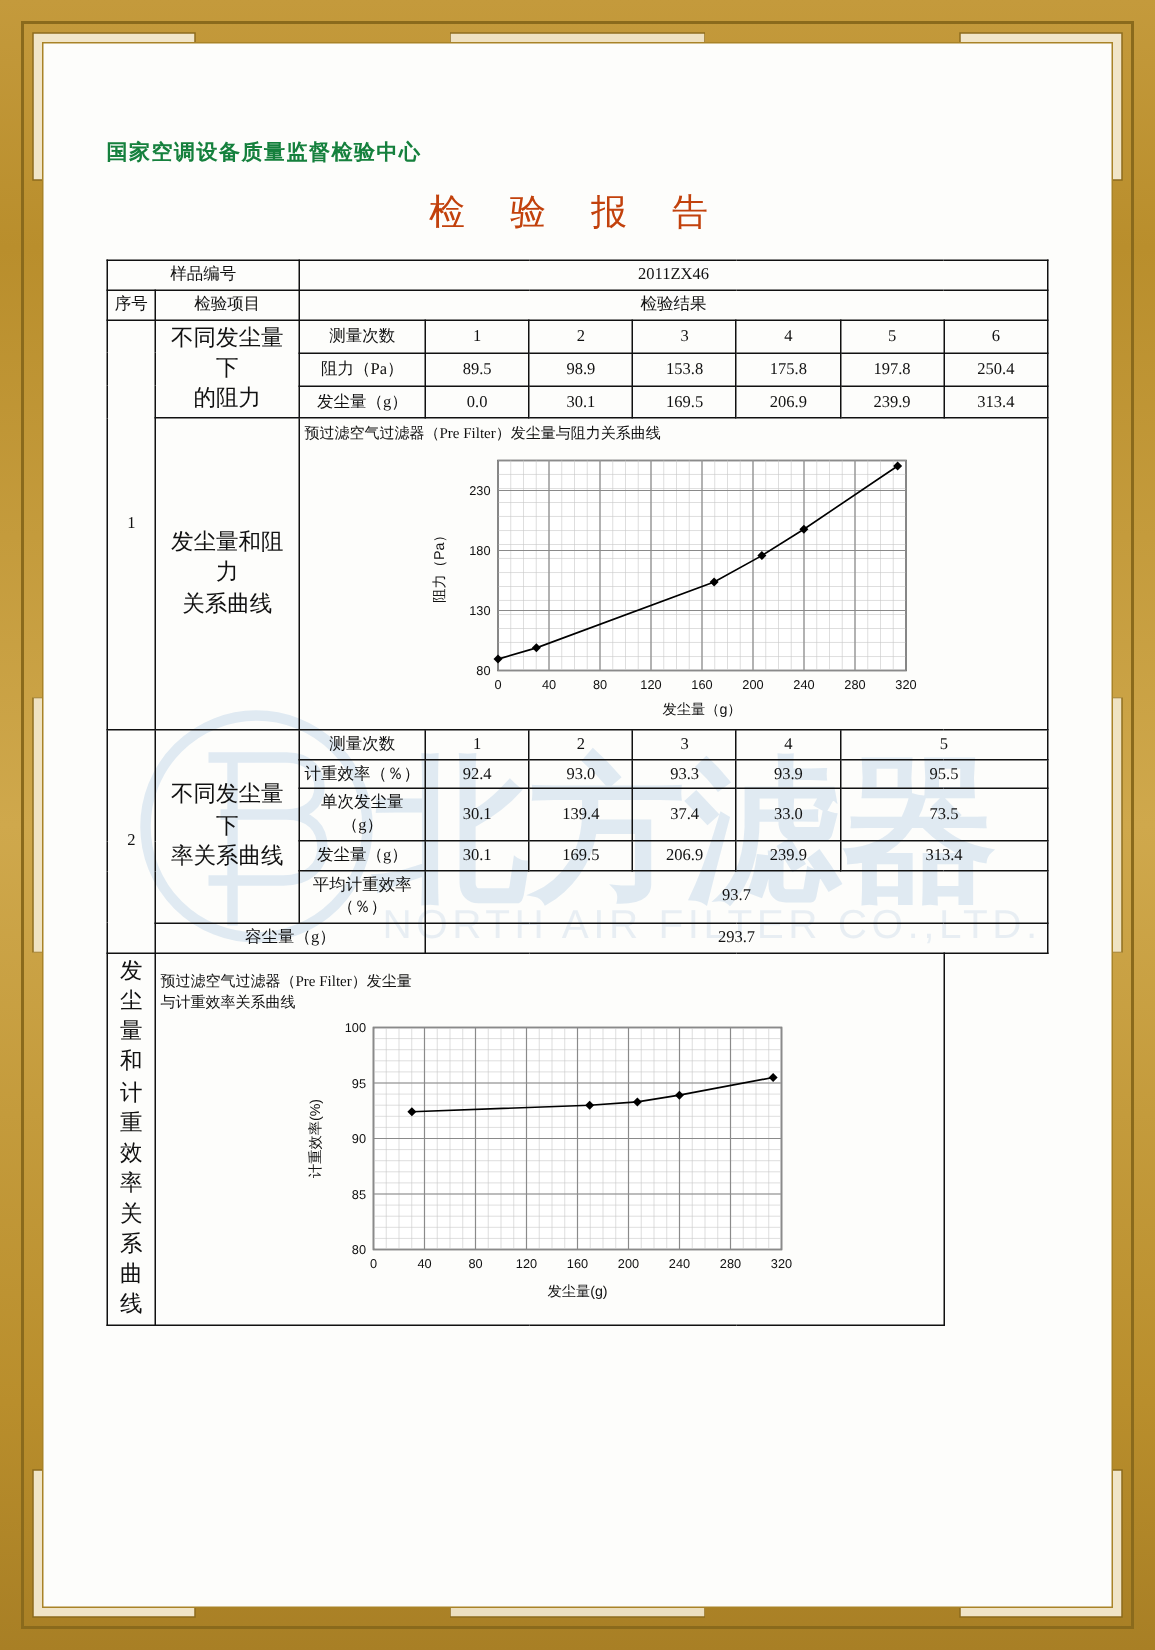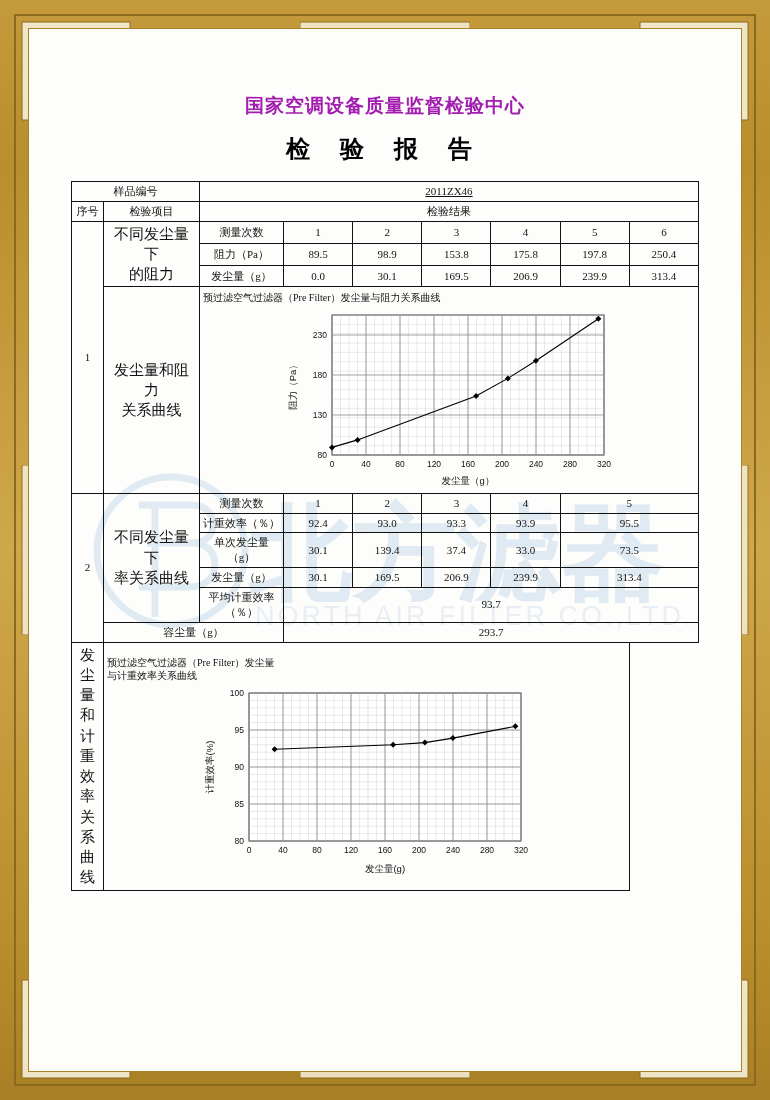--- a/index.html
+++ b/index.html
@@ -43,40 +43,40 @@
   #page{
     position:absolute;left:0;top:0;right:0;bottom:0;
     padding:0;
   }
   #watermark{
     position:absolute;left:30px;top:410px;width:640px;height:230px;
     opacity:.30;pointer-events:none;z-index:1;
   }
   #doc{position:relative;z-index:2;padding:34px 42px 0 42px;}
   .org-title{
-    text-align:center;font-size:19px;font-weight:bold;letter-spacing:1px;
-    color:#a21caf;margin-top:30px;
+    text-align:left;font-size:14px;font-weight:bold;letter-spacing:1px;
+    color:#15803d;margin-top:30px;
   }
   .doc-title{
-    text-align:center;font-size:24px;font-weight:bold;letter-spacing:12px;
-    color:#000000;margin-top:14px;margin-bottom:16px;
+    text-align:center;font-size:24px;font-weight:normal;letter-spacing:12px;
+    color:#c2410c;margin-top:14px;margin-bottom:16px;
   }
   .meta-row{
     display:flex;justify-content:space-between;align-items:flex-end;
     font-size:11.5px;color:#111;margin:0 4px 4px 4px;
   }
   table.main{
     width:100%;border-collapse:collapse;table-layout:fixed;
     font-size:11px;color:#111;
   }
   table.main td{
     border:1px solid #111;padding:2px 3px;text-align:center;vertical-align:middle;
     line-height:1.35;
   }
-  td.left-pad{text-align:left;padding-left:8px;text-decoration:underline;}
+  td.left-pad{text-align:left;padding-left:8px;}
   .v-label{font-size:15px;line-height:1.5;}
   .chart-cell{padding:4px 2px 6px 2px;}
   .chart-title{font-size:10px;text-align:left;margin:2px 0 2px 0;line-height:1.35;}
   .chart-wrap{display:flex;justify-content:center;}
 </style>
 </head>
 <body>
 
 <div id="cert-frame">
   <div id="frame-outline"></div>

